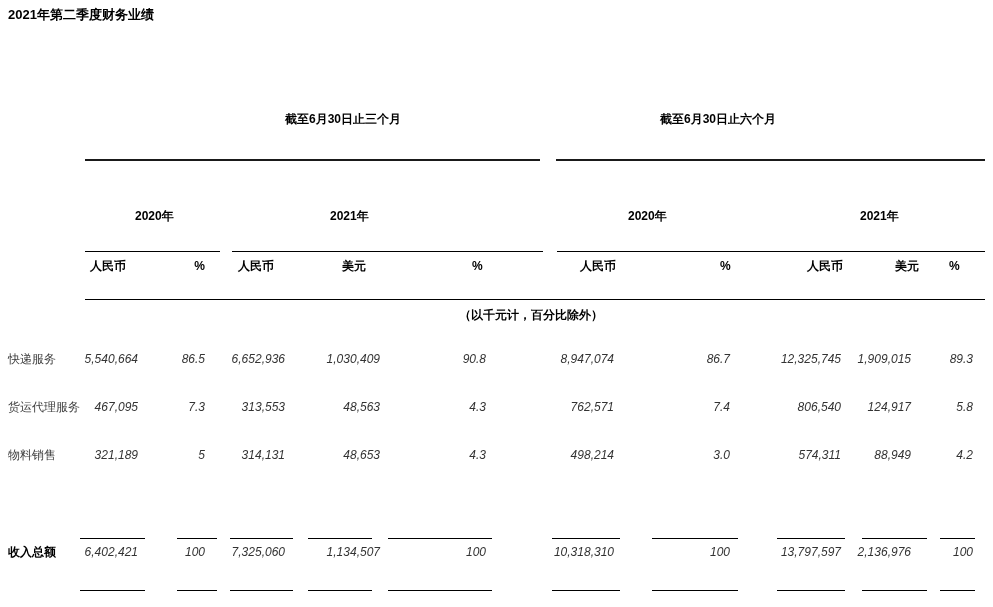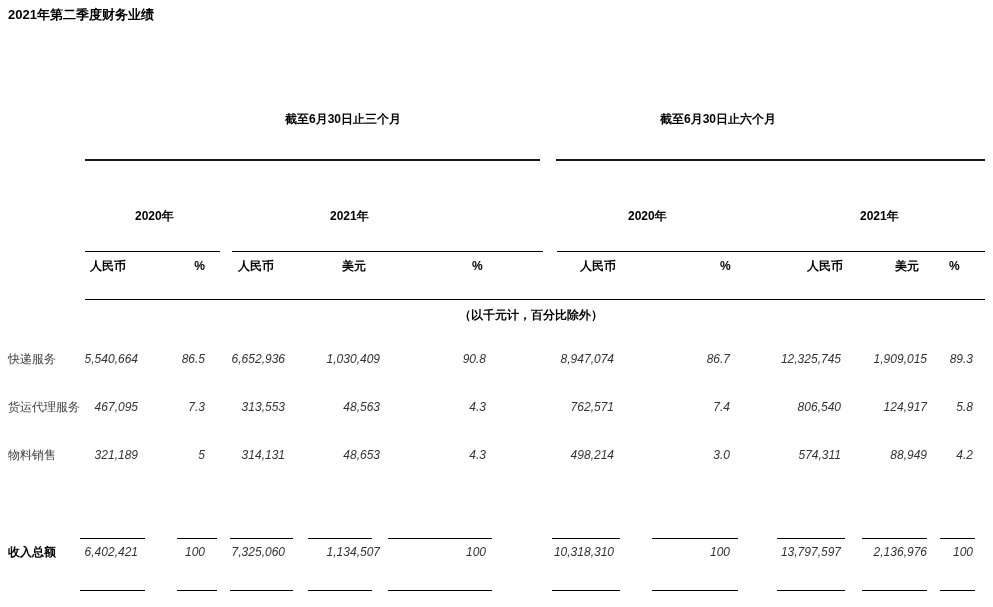--- a/index.html
+++ b/index.html
@@ -10,21 +10,21 @@
   .t{position:absolute;font-size:12px;line-height:14px;white-space:nowrap;}
   .b{font-weight:bold;}
   .num{color:#333;font-style:italic;}
   .lbl{color:#404040;}
   .hr{position:absolute;height:1px;background:#000;}
   .hr2{position:absolute;height:2px;background:#1a1a1a;}
   .trow{position:absolute;left:0;width:993px;height:18px;}
   .cell{position:absolute;top:0;text-align:right;font-size:12px;white-space:nowrap;}
   
   .c0{right:855px}.c1{right:788px}.c2{right:708px}.c3{right:613px}.c4{right:507px}
-  .c5{right:379px}.c6{right:263px}.c7{right:152px}.c8{right:66px}.c9{right:20px}
+  .c5{right:379px}.c6{right:263px}.c7{right:152px}.c8{right:82px}.c9{right:20px}
 </style>
 </head>
 <body>
 
 <div class="canvas">
 
   <div class="t b" style="left:8px;top:8px;font-size:13px;">2021年第二季度财务业绩</div>
 
   <div class="t b" style="left:277px;top:112px;margin-left:8px;">截至6月30日止三个月</div>
   <div class="t b" style="left:660px;top:112px;">截至6月30日止六个月</div>

